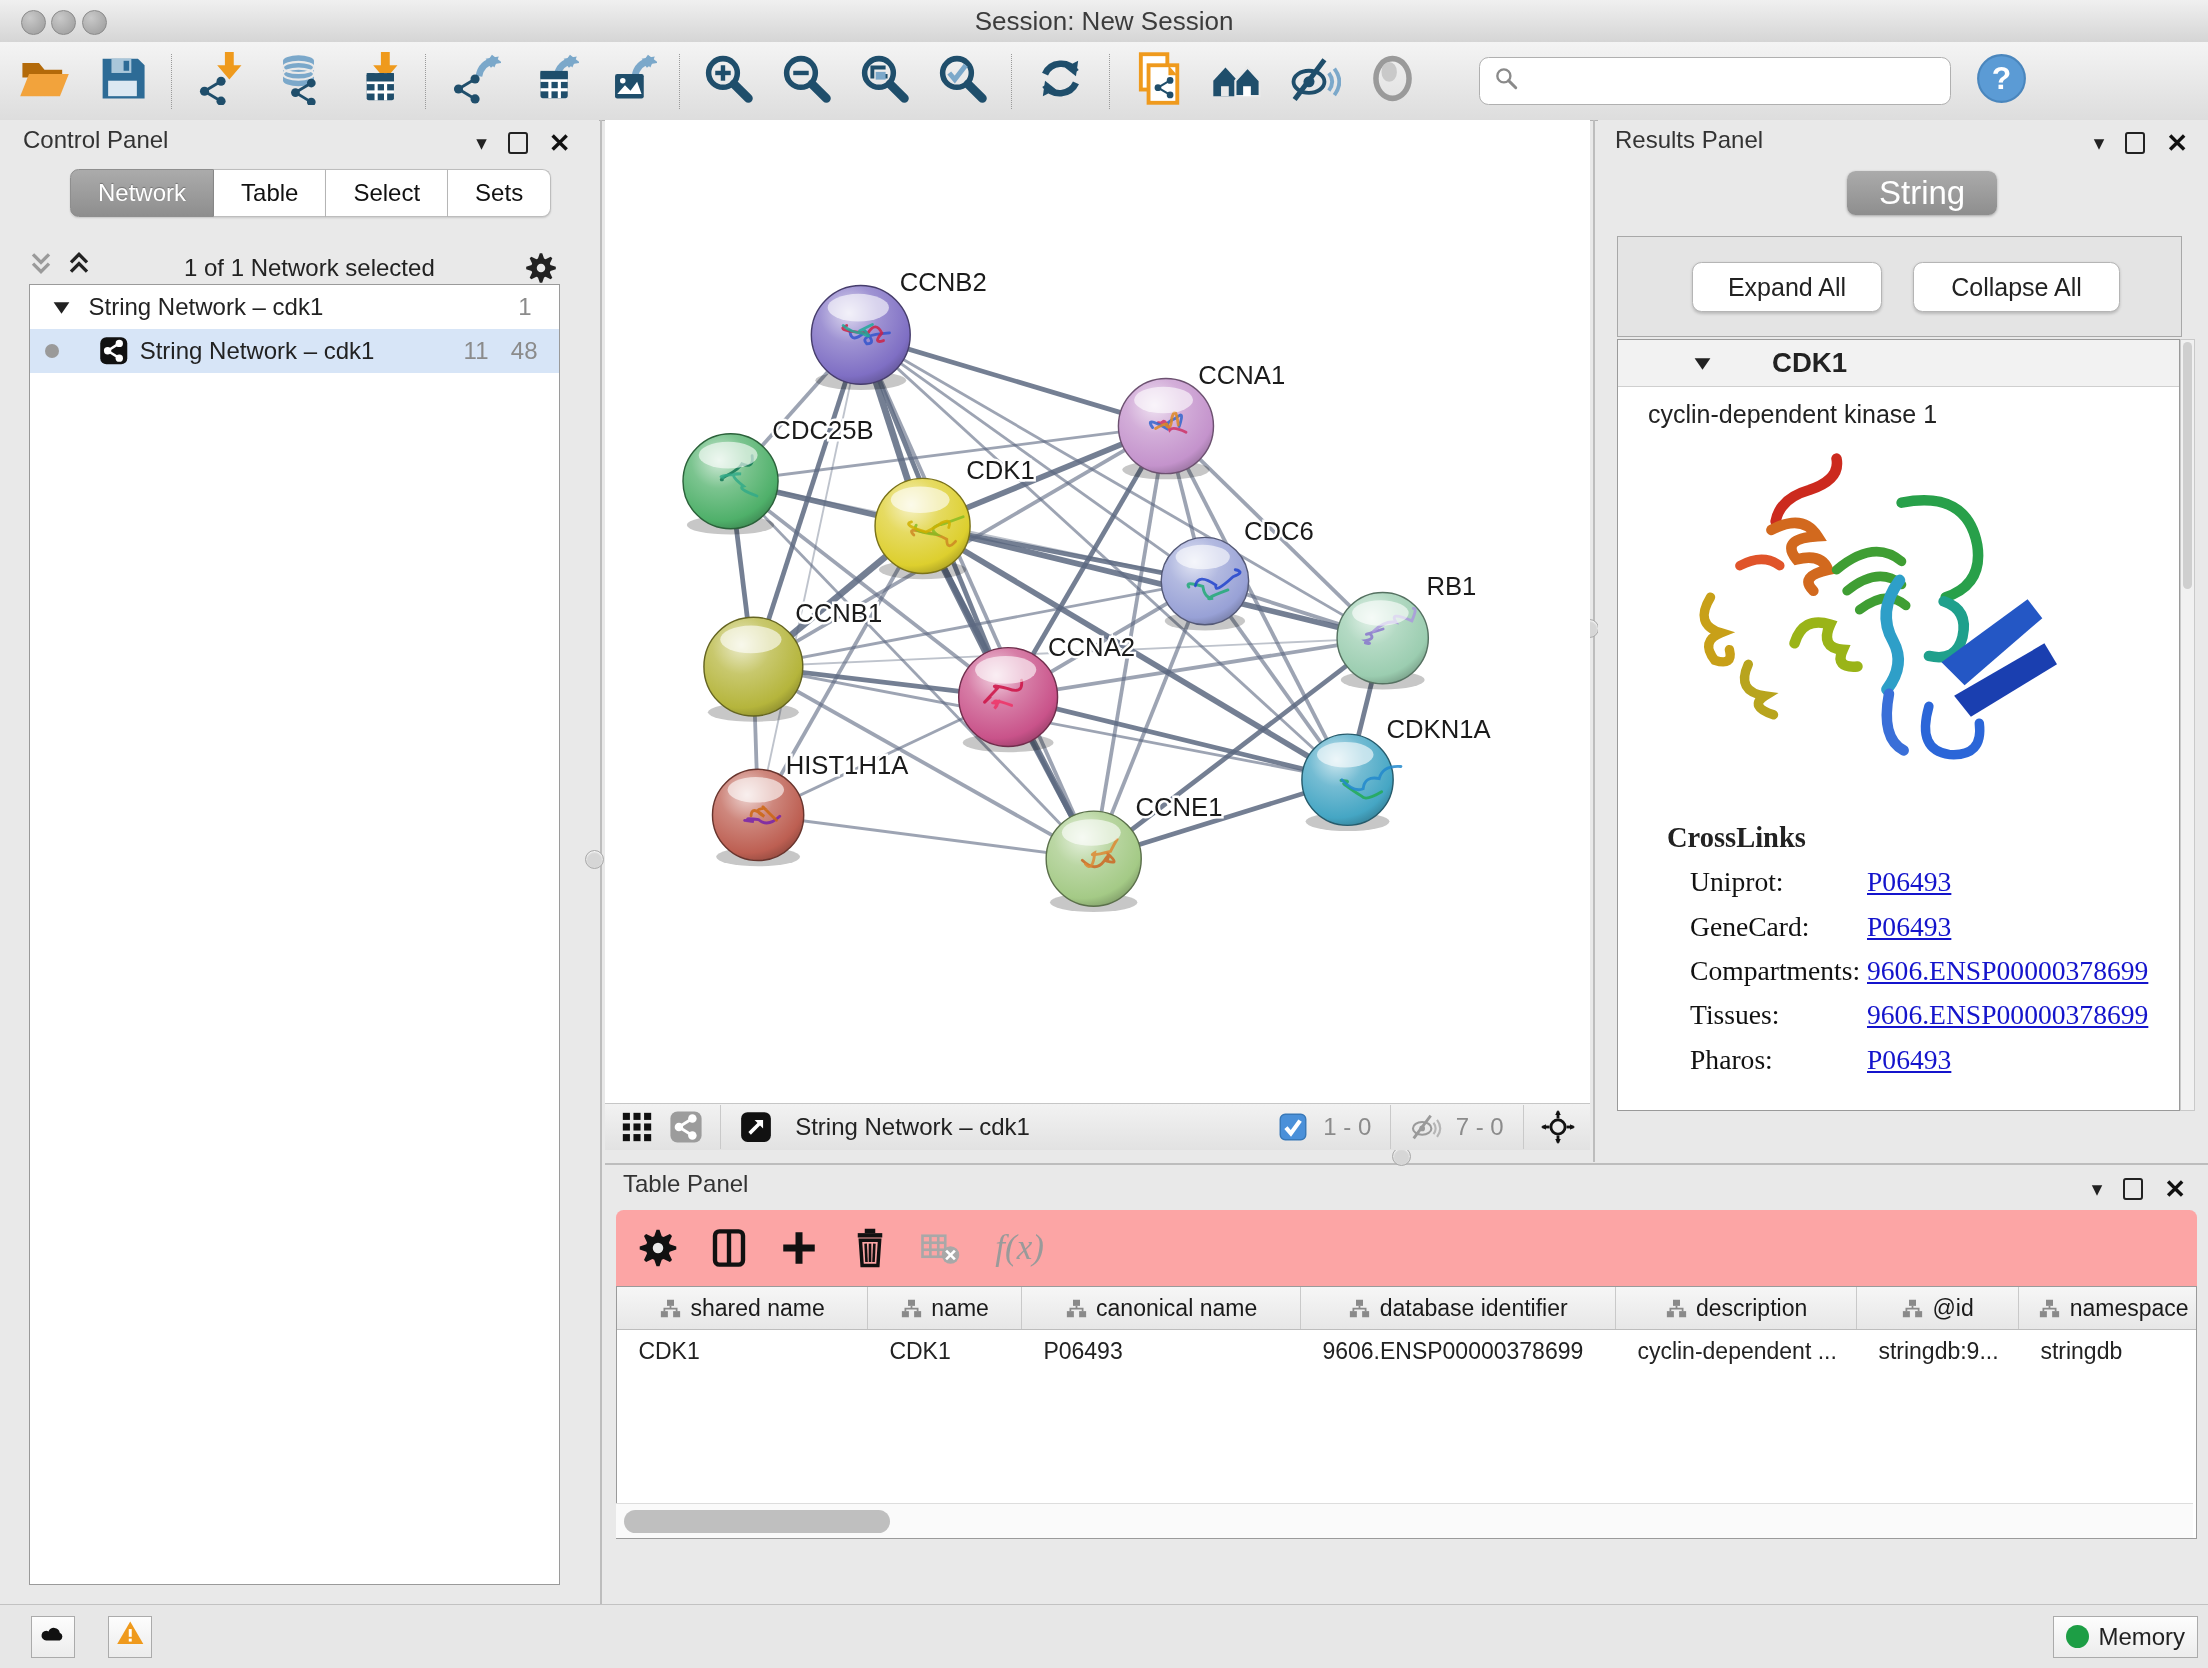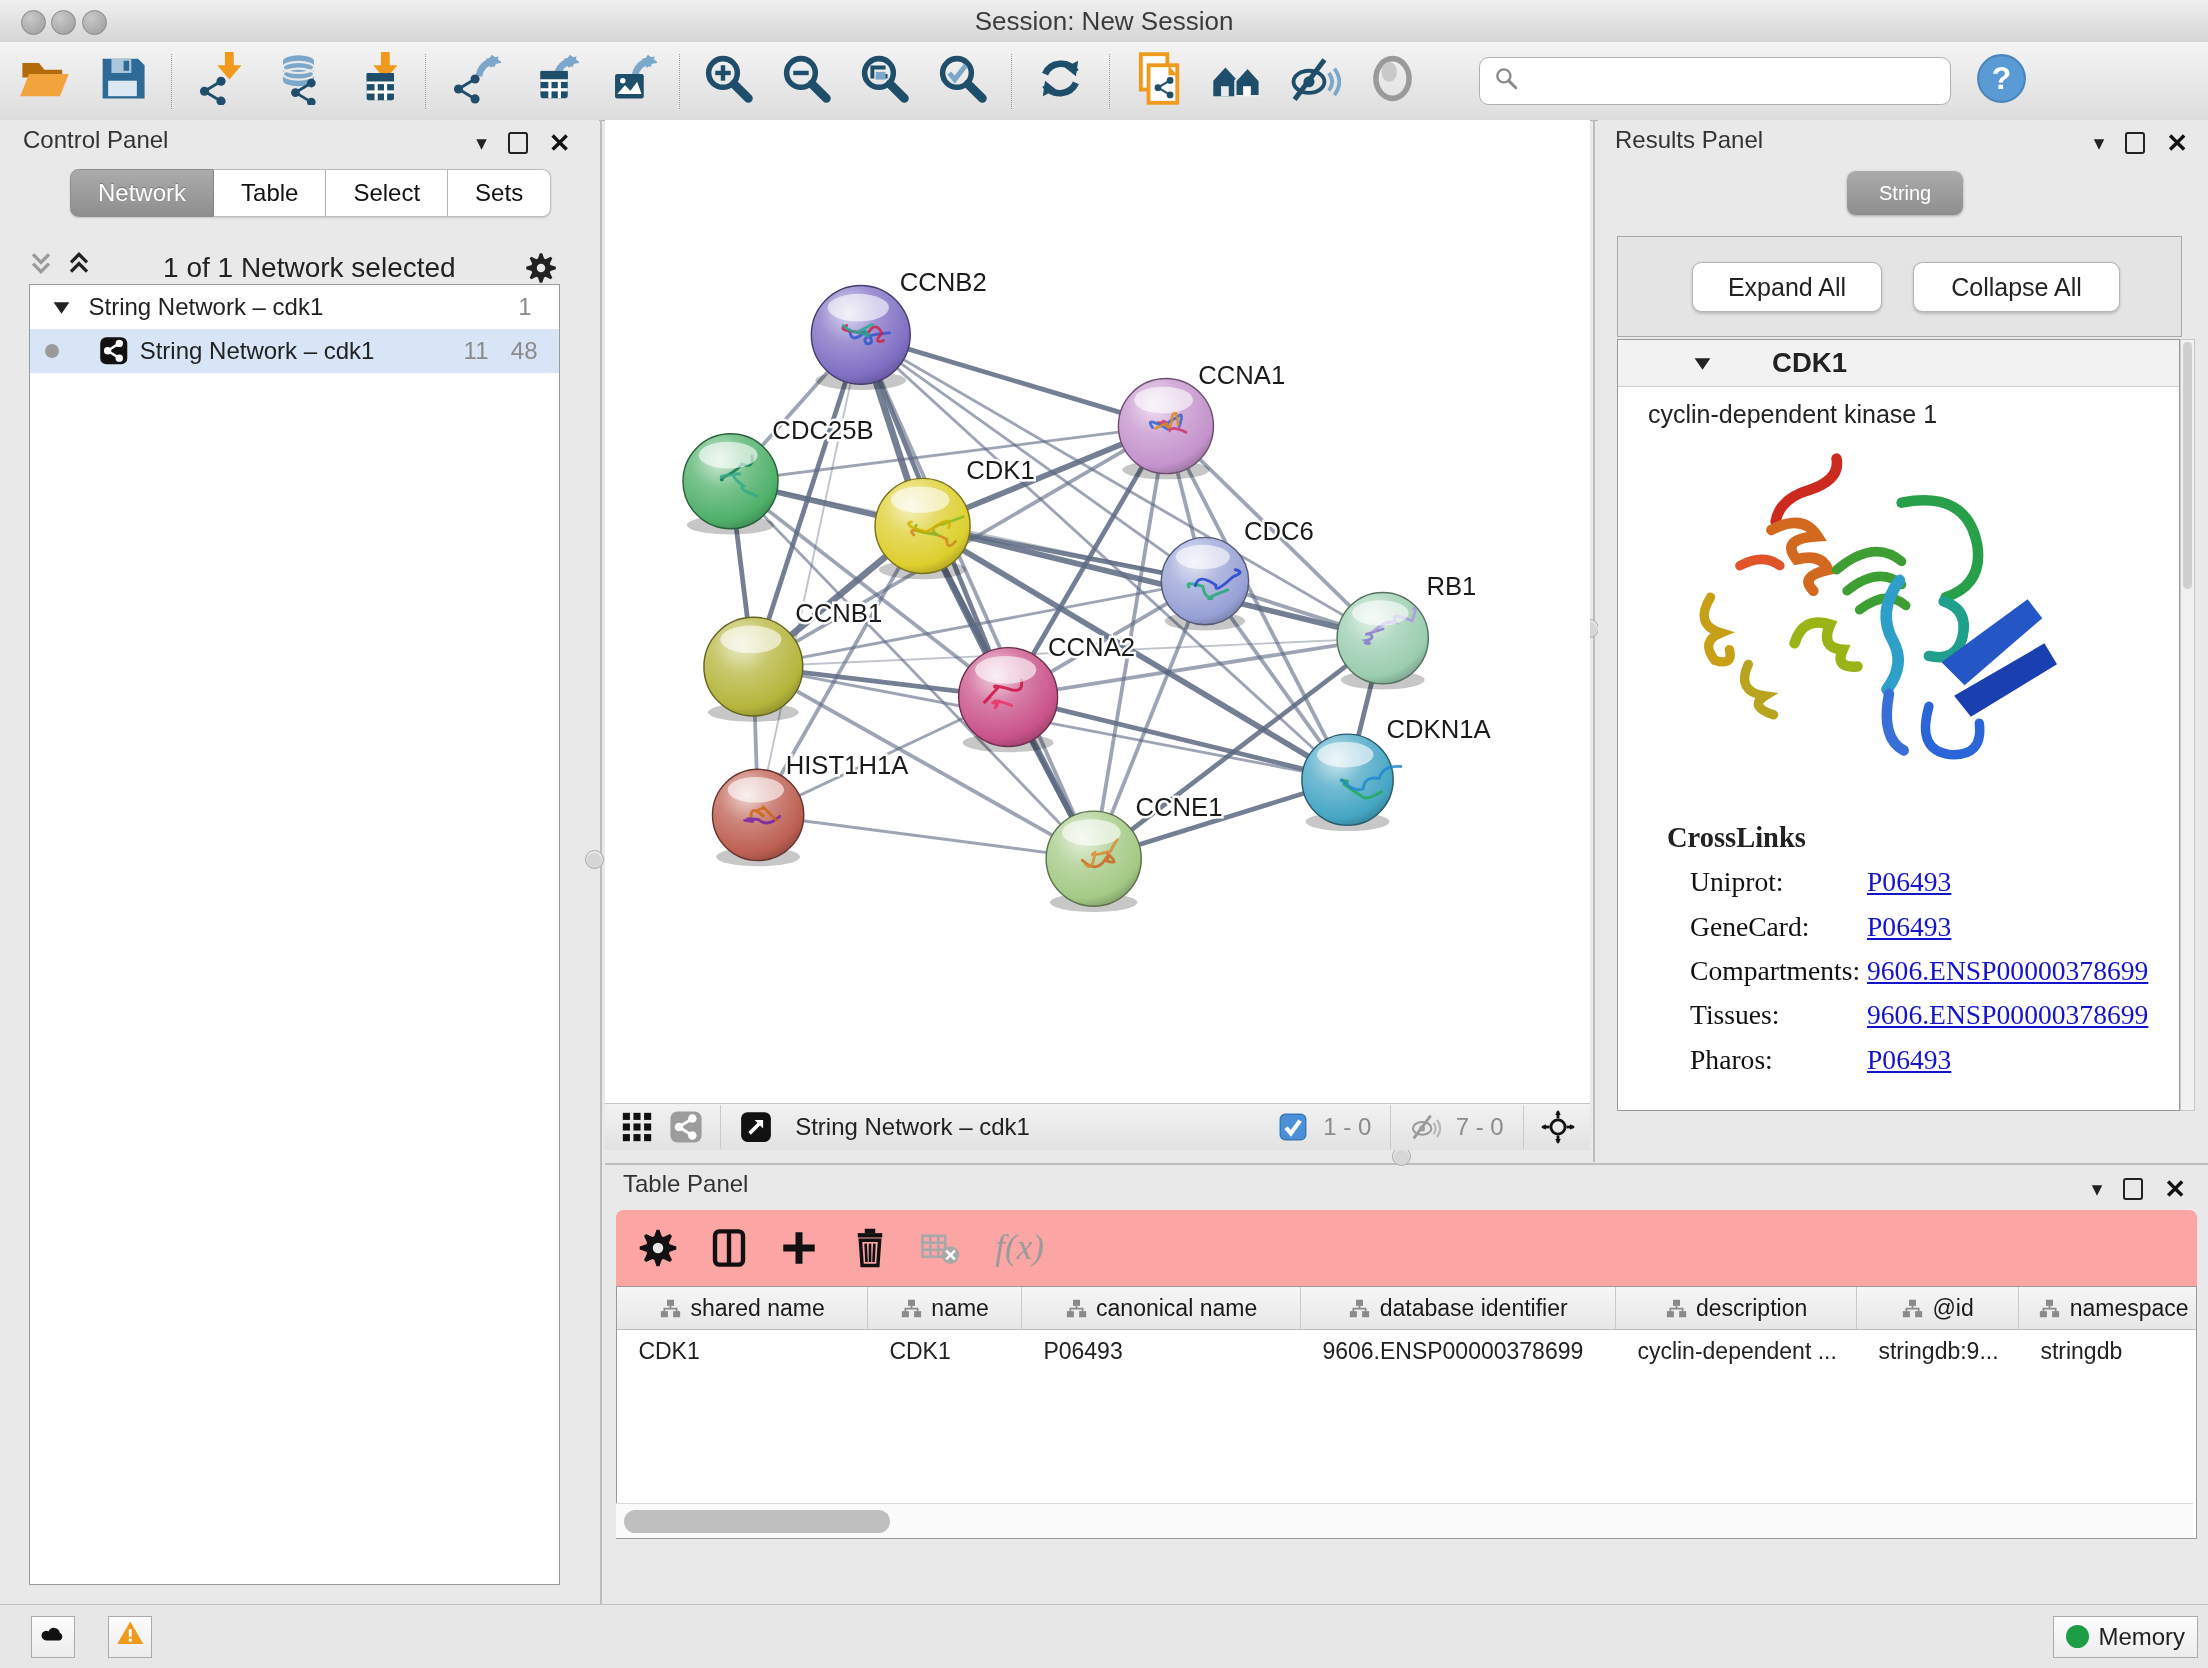--- a/index.html
+++ b/index.html
@@ -41,21 +41,21 @@
   .seg .tab:last-child{border-radius:0 8.6px 8.6px 0;}
   .seg .tab.on{background:linear-gradient(#ababab,#8e8e8e);color:#fff;
     text-shadow:0 -1px 1px rgba(0,0,0,.3);border-color:#8e8e8e;}
   
   #control-panel{left:0;top:120px;width:599px;height:1484px;background:#e9e9e9;}
   #cp-head{left:23px;top:5.7px;}
   #cp-chrome{right:28.5px;top:7.6px;}
   #cp-tabs{left:70px;top:49px;}
   #cp-subhead{left:25px;top:129px;width:533px;display:flex;align-items:center;}
   #cp-subhead svg{width:32px;height:32px;}
-  #cp-selstatus{flex:1;text-align:center;font-size:28px;}
+  #cp-selstatus{flex:1;text-align:center;font-size:24px;}
   #cp-listbox{left:28.5px;top:164px;width:531px;height:1301px;background:#fff;border:1.9px solid #9a9a9a;box-sizing:border-box;}
   .tree-row{position:relative;width:100%;height:44px;display:flex;align-items:center;font-size:24px;}
   .tree-row.sel{background:#d7e5f7;}
   .tree-num{color:#8b8b8b;}
   
   .vsplit{width:1.9px;background:#bdbdbd;}
   .hsplit{height:1.9px;background:#bdbdbd;}
   .grip{width:17px;height:17px;border-radius:50%;background:#d6d6d6;border:1px solid #aaa;box-shadow:inset 0 1px 1.9px #fff;}
   
   #network-area{left:605px;top:120px;width:985px;height:1029px;background:#fff;}
@@ -65,21 +65,21 @@
   #nv-toolbar .nvsep{width:0;height:44px;border-left:1px solid #c9c9c9;margin:0 9.5px;}
   .nvicon svg{width:34px;height:34px;display:block;}
   .nvbtn{padding:0 7.6px;display:flex;align-items:center;}
   #nv-title{font-size:24px;color:#222;margin-left:15px;flex:1;}
   .nv-count{color:#8b8b8b;font-size:24px;margin:0 9.5px 0 5.7px;}
   
   #results-panel{left:1598px;top:120px;width:611px;height:1042px;background:#e9e9e9;}
   #rp-head{left:17px;top:5.7px;}
   #rp-chrome{right:21px;top:7.6px;}
   #rp-tab{left:249px;top:51px;height:44px;line-height:44px;padding:0 32px;
-    background:linear-gradient(#ababab,#8e8e8e);color:#fff;border-radius:8.6px;font-size:20px;
+    background:linear-gradient(#ababab,#8e8e8e);color:#fff;border-radius:8.6px;font-size:33px;
     box-shadow:0 1px 2.9px rgba(0,0,0,.3);}
   #rp-btnbox{left:19px;top:116px;width:563px;height:99px;background:#e4e4e4;border:1.9px solid #a8a8a8;}
   .rp-btn{position:absolute;top:25px;height:48px;line-height:48px;text-align:center;background:#fff;
     border:1px solid #b5b5b5;border-radius:9.5px;font-size:25px;box-shadow:0 1.9px 2.9px rgba(0,0,0,.18);}
   #rp-content{left:19px;top:219px;width:563px;height:772px;background:#fff;border:1.9px solid #9a9a9a;box-sizing:border-box;}
   #rp-entry-head{height:46px;background:#f2f2f2;border-bottom:1px solid #cfcfcf;display:flex;align-items:center;}
   #rp-entry-head .tri{margin-left:74px;}
   #rp-entry-name{font-weight:bold;font-size:27.6px;margin-left:59px;}
   #rp-desc{margin:13.3px 0 0 30px;font-size:25px;}
   #rp-struct{margin:9.5px 0 0 61px;}

